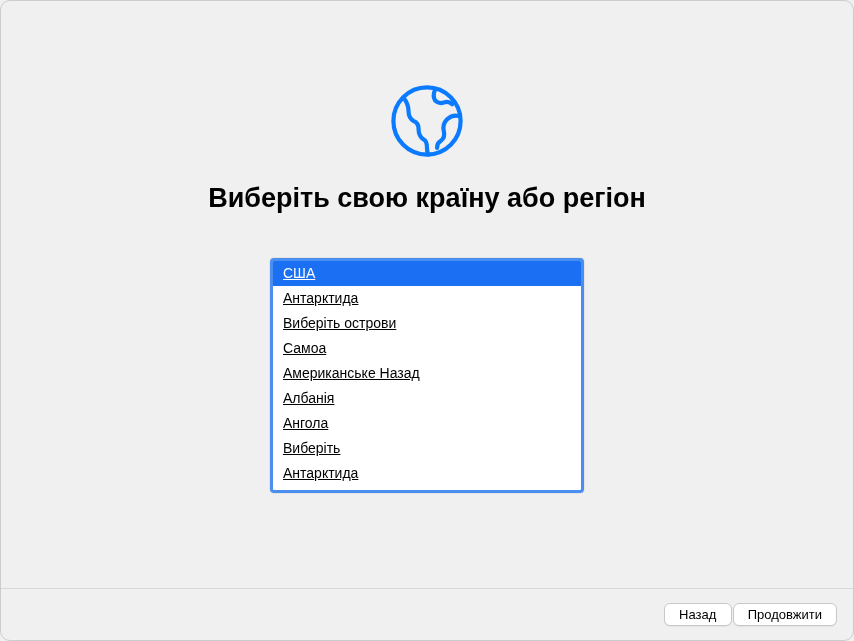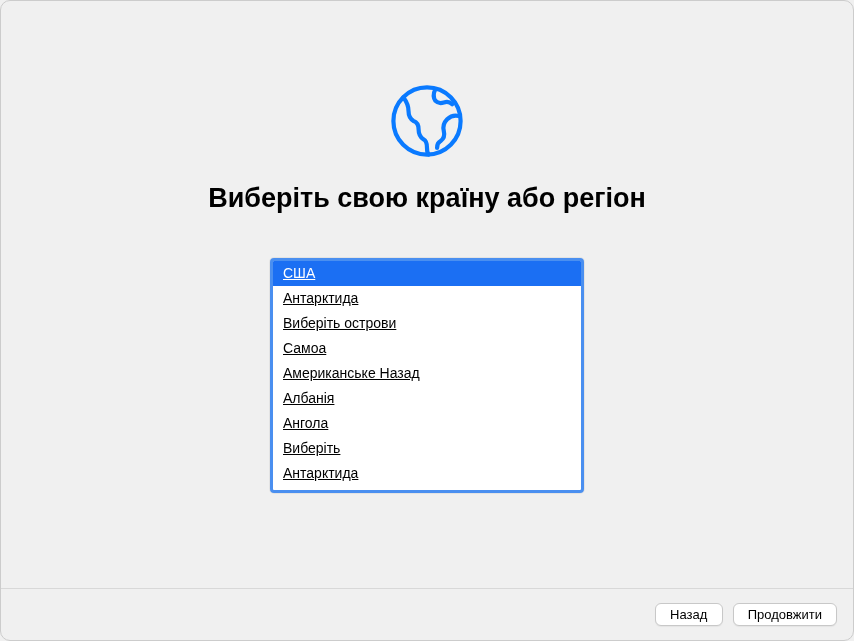--- a/index.html
+++ b/index.html
@@ -74,21 +74,21 @@
       position: absolute;
       bottom: 0;
       left: 0;
       right: 0;
       height: 52px;
       border-top: 1px solid #d8d8d8;
       display: flex;
       align-items: center;
       justify-content: flex-end;
       padding-right: 16px;
-      gap: 10px;
+      gap: 1px;
     }
     .btn {
       background: #fff;
       border: 1px solid #c8c8c8;
       border-radius: 6px;
       padding: 3px 14px;
       font-size: 13px;
       color: #000;
       cursor: default;
       box-shadow: 0 1px 1px rgba(0,0,0,0.05);

